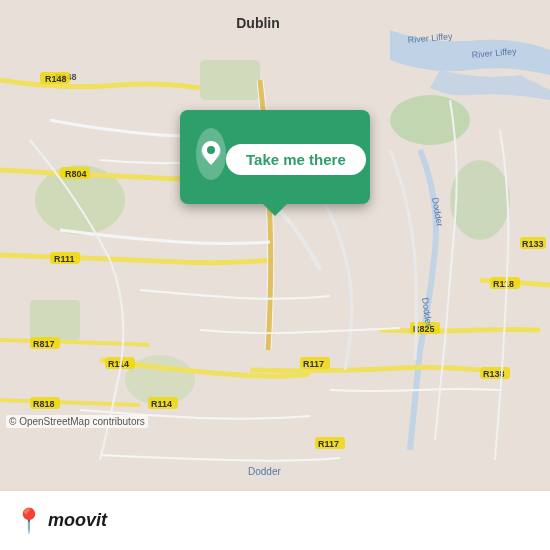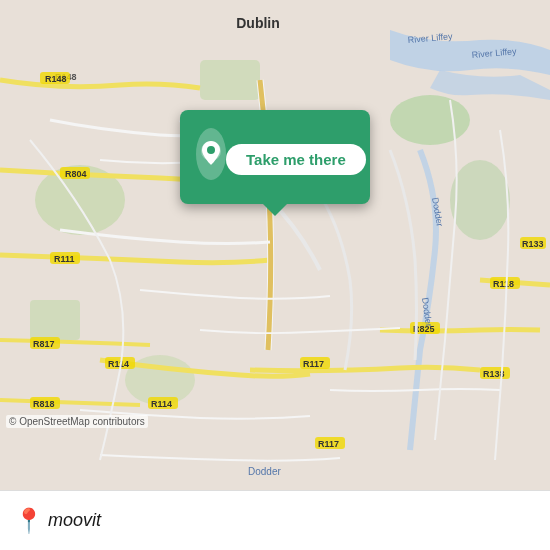--- a/index.html
+++ b/index.html
@@ -111,21 +111,21 @@
       gap: 4px;
     }
 
     .moovit-pin {
       font-size: 24px;
       color: #e8392d;
     }
 
     .moovit-name {
       font-size: 18px;
-      font-weight: normal;
+      font-weight: bold;
       color: #1a1a1a;
       font-style: italic;
     }
 
     
     .attribution {
       position: absolute;
       bottom: 62px;
       left: 6px;
       font-size: 10px;

